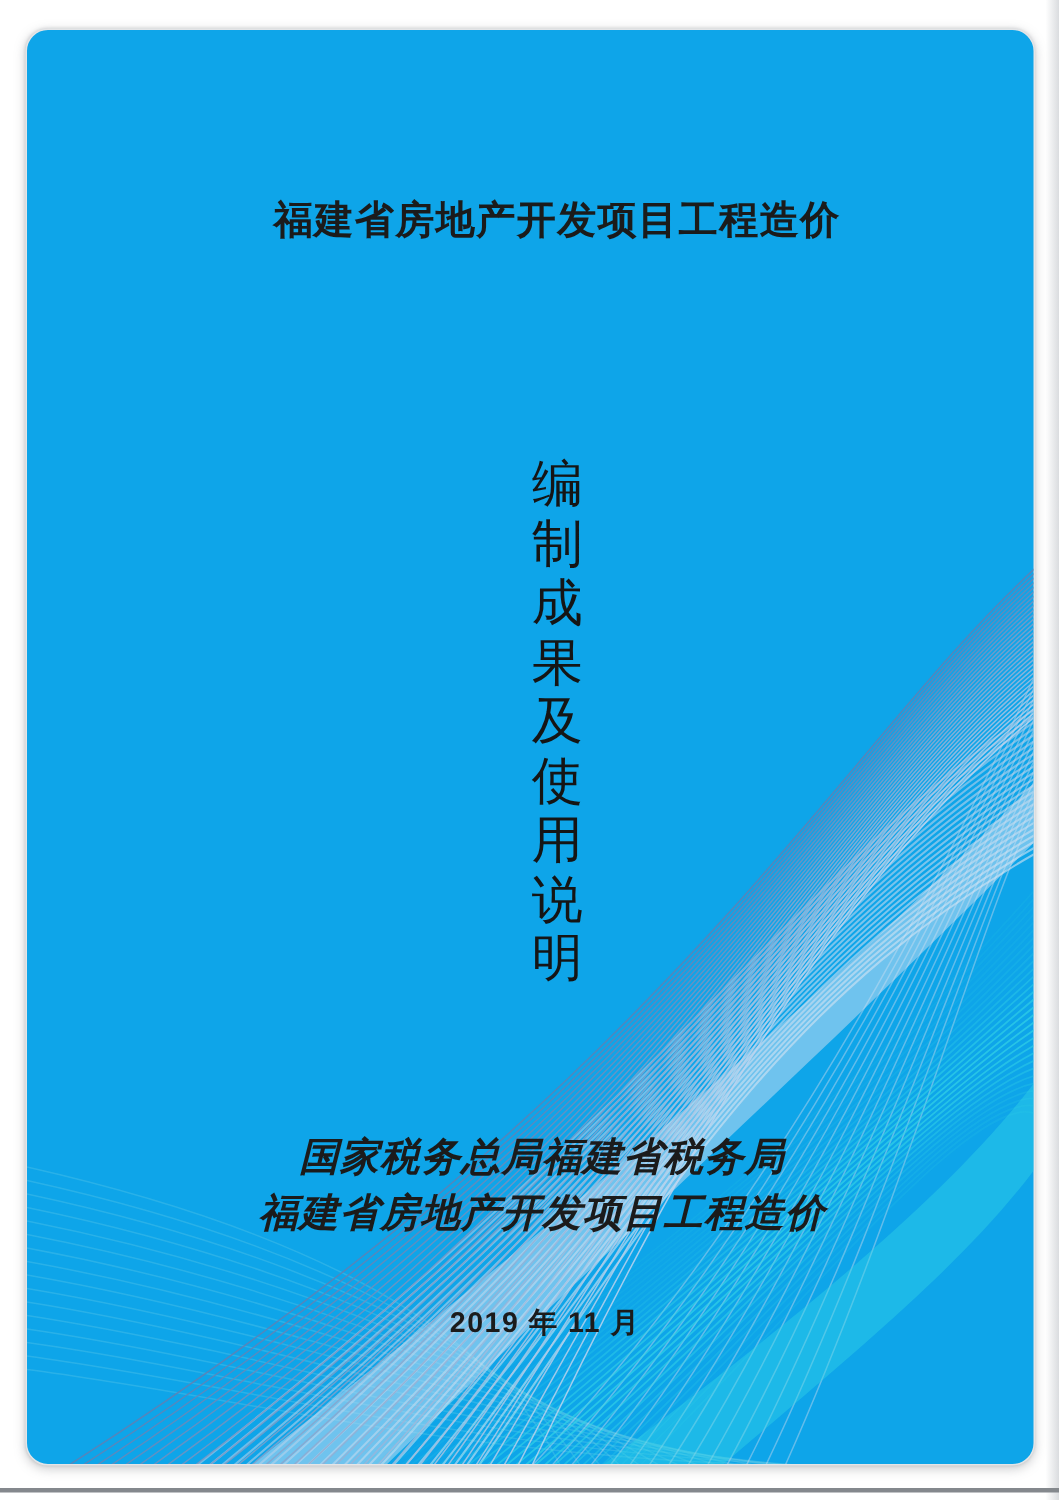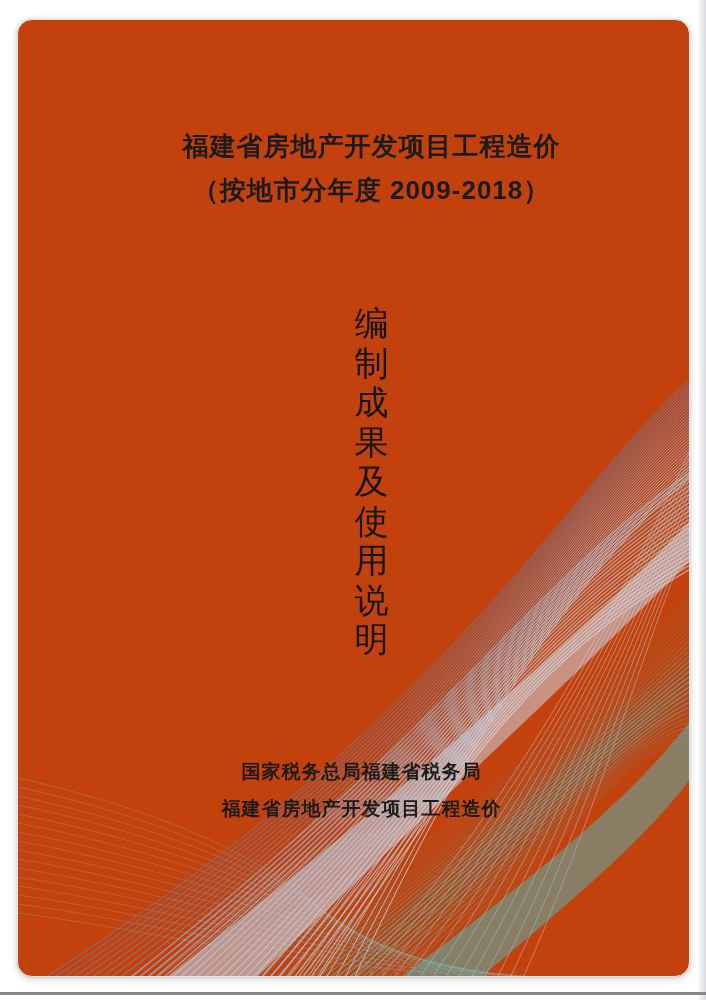--- a/index.html
+++ b/index.html
@@ -7,40 +7,40 @@
     width:706px;height:1000px;overflow:hidden;position:relative;
     background:#ffffff;
     font-family:"Liberation Sans",sans-serif;
   }
   .scanner-strip{
     position:absolute;right:0;top:0;width:9px;height:1000px;
     background:linear-gradient(to right,rgba(210,212,215,0),#dadcdf);
   }
   .page{
     position:absolute;left:17px;top:19px;width:673px;height:958px;
-    background:#c2410c;border-radius:15px;overflow:hidden;
+    background:#0ea5e9;border-radius:15px;overflow:hidden;
     border:1px solid #e4e5e7;
     box-shadow:0 2px 7px rgba(120,123,130,.38), 0 0 2px rgba(120,123,130,.25);
     box-sizing:border-box;
   }
   #swoosh{position:absolute;left:0;top:0;width:673px;height:958px;}
   .content{position:absolute;inset:0;text-align:center;color:#1b1b1b;}
   .title-block{
     position:absolute;top:104px;left:0;right:0;transform:translateX(18px);
     font-size:26px;font-weight:700;line-height:44px;letter-spacing:1px;
   }
   .vertical-title{
     position:absolute;top:284px;left:0;right:0;transform:translateX(18px);
     display:flex;flex-direction:column;align-items:center;
     font-family:"DejaVu Serif",serif;font-weight:500;
     font-size:34px;line-height:39.5px;color:#151515;
   }
   .org-block{
     position:absolute;top:733px;left:0;right:0;transform:translateX(8px);
-    font-size:19px;font-weight:700;line-height:37px;letter-spacing:1px;
+    font-size:26px;font-weight:700;line-height:37px;letter-spacing:1px;font-style:italic;
   }
   .publish-date{
     position:absolute;top:851px;left:0;right:0;transform:translateX(10px);
     font-size:19px;font-weight:700;line-height:24px;letter-spacing:1px;
   }
   .scanner-edge-line{
     position:absolute;left:0;top:992px;width:706px;height:3px;
     background:#84888d;
   }
 </style>
@@ -170,37 +170,37 @@
       <path d="M673 448 C540 558,430 754,308 958" fill="none" stroke="rgb(180,204,233)" stroke-width="1" opacity="0.85"></path>
       <path d="M673 451 C540 560.6,430 755.8,317.40000000000003 958" fill="none" stroke="rgb(183,207,234)" stroke-width="1" opacity="0.85"></path>
       <path d="M673 454 C540 563.2,430 757.6,326.8 958" fill="none" stroke="rgb(186,209,236)" stroke-width="1" opacity="0.85"></path>
       <path d="M673 457 C540 565.8,430 759.4,336.2 958" fill="none" stroke="rgb(189,212,238)" stroke-width="1" opacity="0.85"></path>
     </svg>
 
   <div class="content">
 
     <div class="title-block">
       <div>福建省房地产开发项目工程造价</div>
-      <div>（按地市分年度 2009-2018）</div>
     </div>
 
     <div class="vertical-title">
       <span>编</span>
       <span>制</span>
       <span>成</span>
       <span>果</span>
       <span>及</span>
       <span>使</span>
       <span>用</span>
       <span>说</span>
       <span>明</span>
     </div>
 
     <div class="org-block">
       <div>国家税务总局福建省税务局</div>
       <div>福建省房地产开发项目工程造价</div>
     </div>
 
+    <div class="publish-date">2019 年 11 月</div>
 
   </div>
 </div>
 
 <div class="scanner-edge-line"></div>
 
 </body></html>

